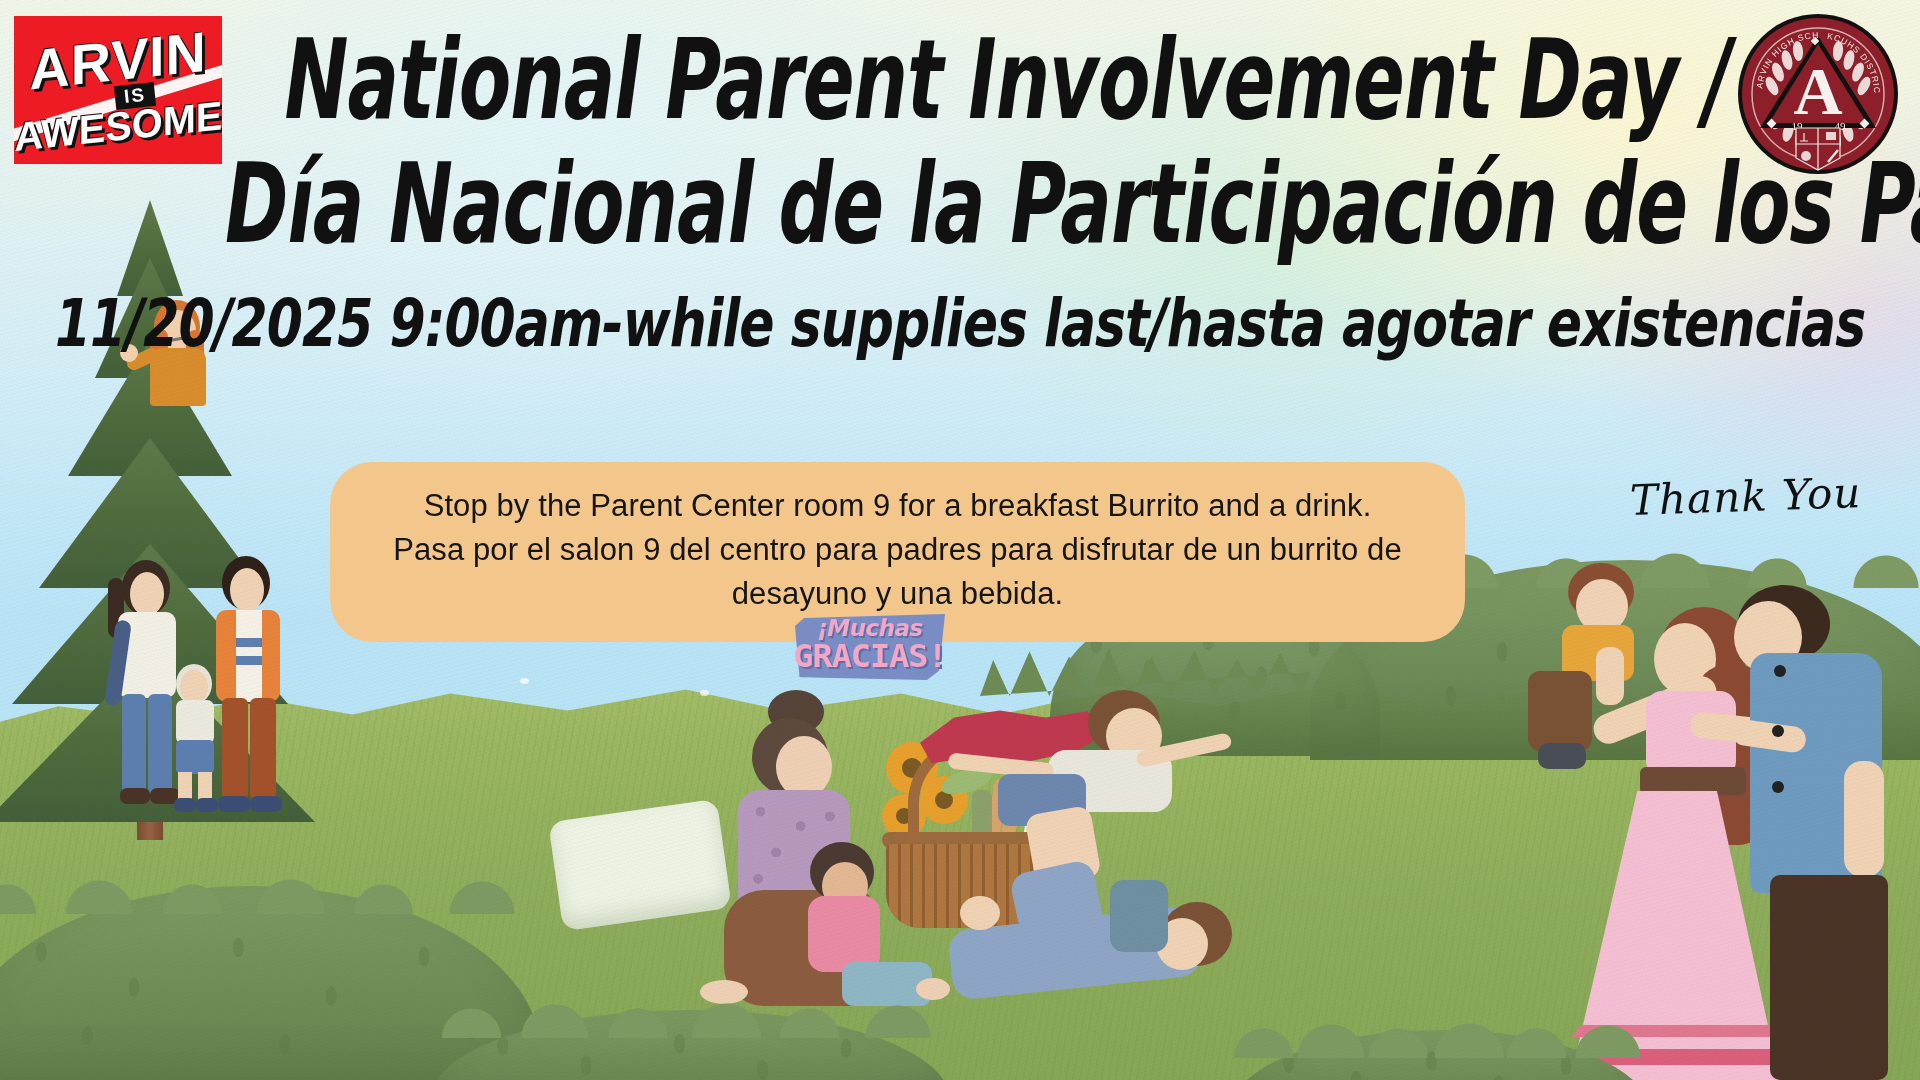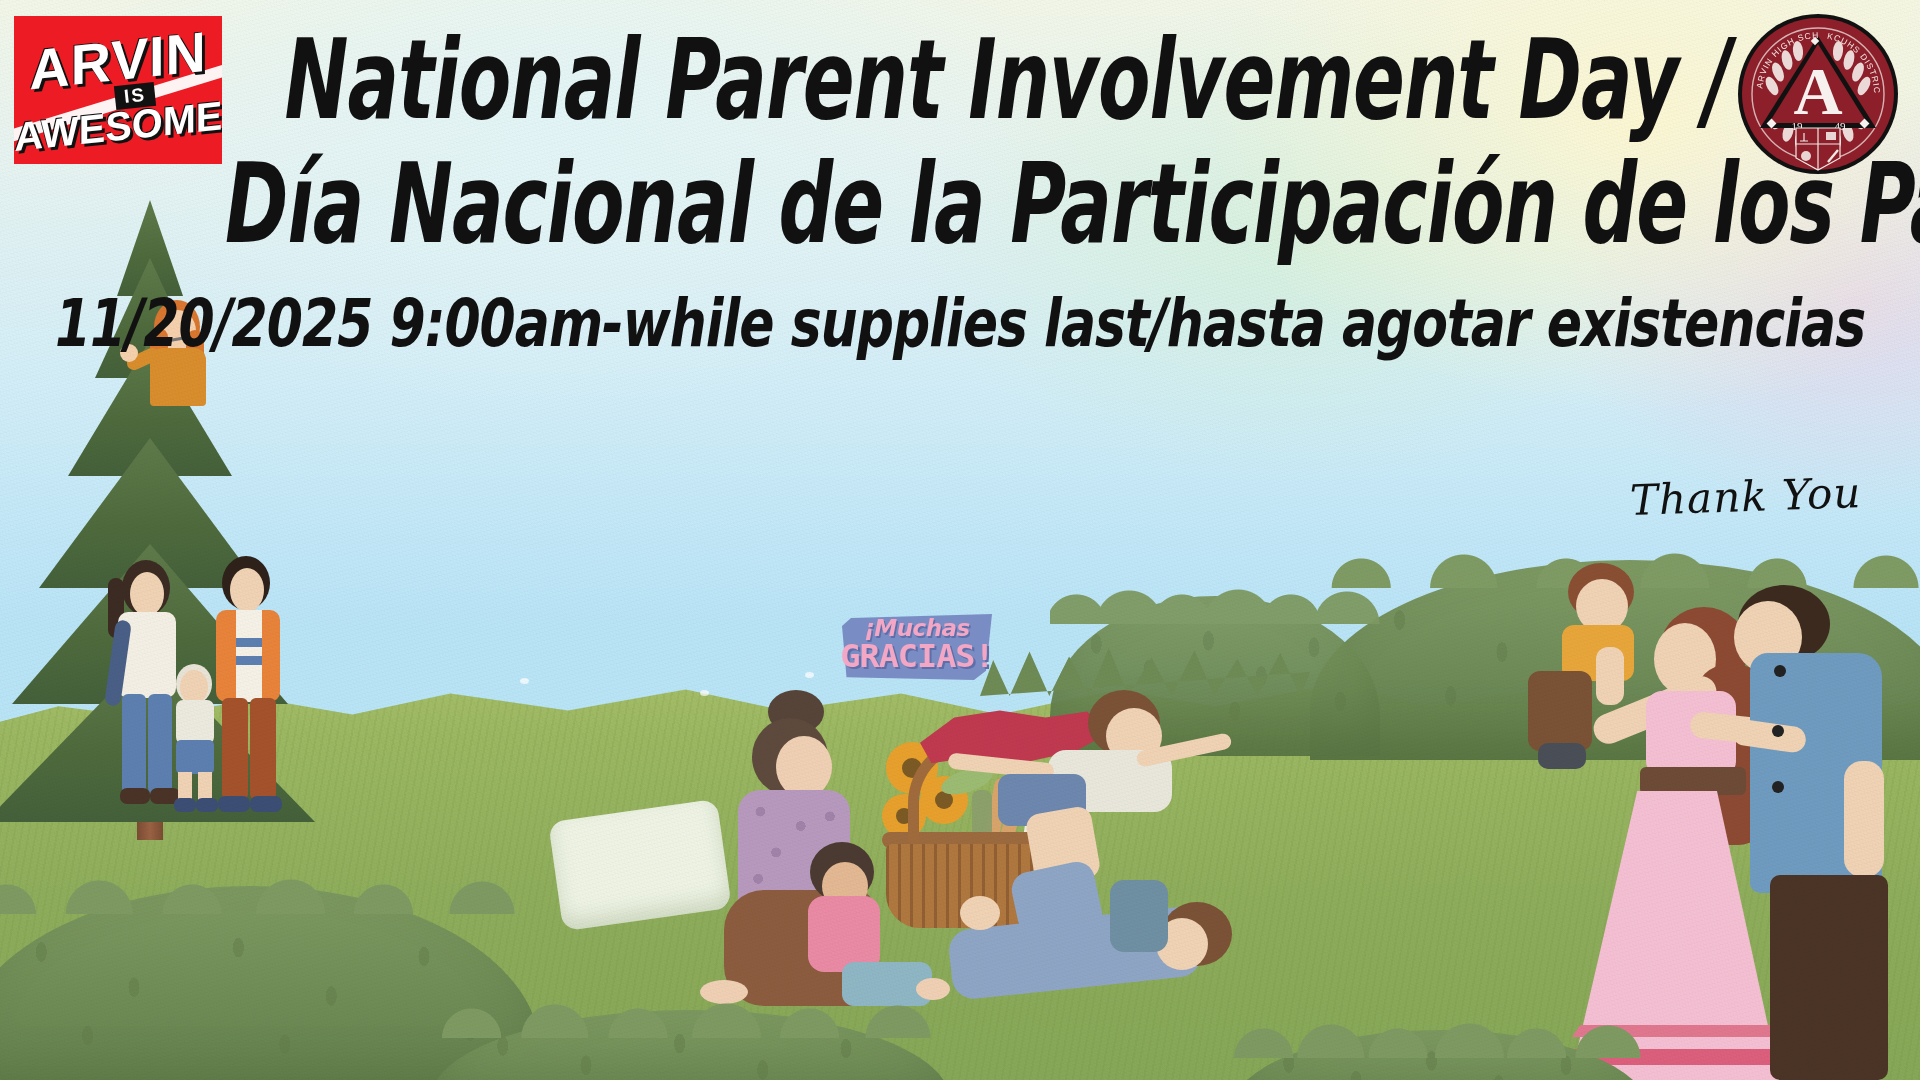--- a/index.html
+++ b/index.html
@@ -88,21 +88,21 @@
   #datetime{position:absolute;left:0;right:0;top:286px;text-align:center;
     font-size:52px;transform:scaleY(1.25);transform-origin:center top;white-space:nowrap;}
 
   
   #info-box{position:absolute;left:330px;top:462px;width:1135px;border-radius:42px;
     background:#f3c68c;padding:22px 46px 26px;text-align:center;}
   #info-box p{font-size:31px;line-height:1.42;color:#161616;letter-spacing:.1px;
     font-family:"Liberation Sans",sans-serif;}
 
   
-  #gracias{position:absolute;left:795px;top:614px;width:150px;height:66px;margin-left:47px;}
+  #gracias{position:absolute;left:795px;top:614px;width:150px;height:66px;}
   #gracias .banner{position:absolute;inset:0;background:#7a8cc4;
     clip-path:polygon(6% 6%,100% 0,96% 86%,88% 100%,3% 96%,0 18%);}
   #gracias .t1{position:absolute;left:0;right:0;top:1px;text-align:center;color:#f3a7c4;
     font-size:23px;font-weight:bold;font-style:italic;letter-spacing:-.5px;
     text-shadow:1.5px 1.5px 0 #5d6ea8;font-family:"DejaVu Sans",sans-serif;}
   #gracias .t2{position:absolute;left:0;right:0;top:26px;text-align:center;color:#f3a7c4;
     font-size:32px;font-weight:bold;letter-spacing:-1px;line-height:1;
     text-shadow:2px 2px 0 #5d6ea8;font-family:"DejaVu Sans Mono",monospace;transform:scaleX(1.05);}
 
   #thankyou{position:absolute;left:1630px;top:472px;font-size:42px;color:#111;
@@ -349,20 +349,25 @@
     </svg>
   </div>
 
   <div id="title">
     <div class="line script l1">National Parent Involvement Day /</div>
     <div class="line script l2">Día Nacional de la Participación de los Padres</div>
   </div>
 
   <div id="datetime" class="script">11/20/2025 9:00am-while supplies last/hasta agotar existencias</div>
 
+  <div id="info-box">
+    <p>Stop by the Parent Center room 9 for a breakfast Burrito and a drink.</p>
+    <p>Pasa por el salon 9 del centro para padres para disfrutar de un burrito de</p>
+    <p>desayuno y una bebida.</p>
+  </div>
 
   <div id="gracias">
     <div class="banner"></div>
     <div class="t1">¡Muchas</div>
     <div class="t2">GRACIAS!</div>
   </div>
 
   <div id="thankyou">Thank You</div>
 
 </div>

